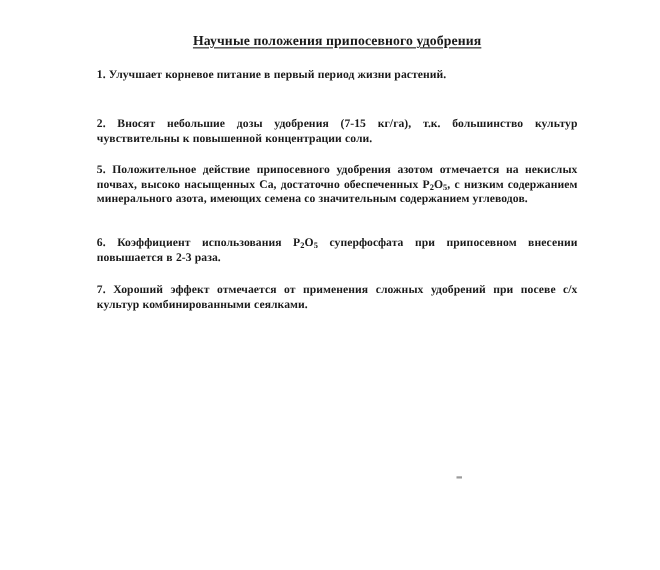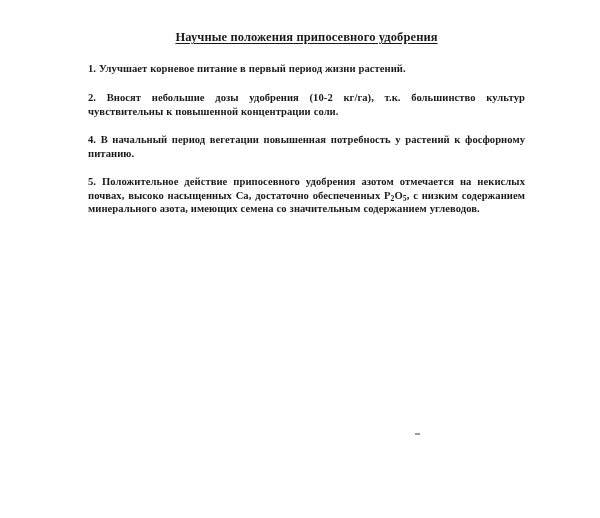--- a/index.html
+++ b/index.html
@@ -54,21 +54,21 @@
     word-spacing: 0.2px;
   }
 
   .para sub {
     font-size: 0.72em;
     vertical-align: -0.22em;
     line-height: 0;
   }
 
   
-  .p1 { margin-top: 4px;  margin-bottom: 16px; }
+  .p1 { margin-top: 4px;  margin-bottom: 31px; }
   .p2 { margin-bottom: 15px; }
   .p3 { margin-bottom: 14px; }
   .p4 { margin-bottom: 15px; }
   .p5 { margin-bottom: 26px; }
   .p6 { margin-bottom: 15px; }
   .p7 { margin-bottom: 0; }
 
   .stray-mark {
     position: absolute;
     left: 415px;
@@ -87,32 +87,36 @@
 
     <h1 class="doc-title">Научные положения припосевного удобрения</h1>
 
     <p class="para p1">
       <span>1.</span>
       <span>Улучшает корневое питание в первый период жизни растений.</span>
     </p>
 
     <p class="para p2">
       <span>2.</span>
-      <span>Вносят небольшие дозы удобрения (10-2 кг/га), т.к. большинство культур чувствительны к повышенной концентрации соли.</span>
+      <span>Вносят небольшие дозы удобрения (7-15 кг/га), т.к. большинство культур чувствительны к повышенной концентрации соли.</span>
     </p>
 
 
-    <p class="para p4">
-      <span>4.</span>
-      <span>В начальный период вегетации повышенная потребность у растений к фосфорному питанию.</span>
-    </p>
 
     <p class="para p5">
       <span>5.</span>
       <span>Положительное действие припосевного удобрения азотом  отмечается на некислых почвах, высоко насыщенных Ca, достаточно обеспеченных </span><span><span>P</span><sub>2</sub><span>O</span><sub>5</sub></span><span>, с низким содержанием минерального азота, имеющих семена со значительным содержанием углеводов.</span>
     </p>
 
+    <p class="para p6">
+      <span>6.</span>
+      <span>Коэффициент использования </span><span><span>P</span><sub>2</sub><span>O</span><sub>5</sub></span><span> суперфосфата при припосевном внесении повышается в 2-3 раза.</span>
+    </p>
 
+    <p class="para p7">
+      <span>7.</span>
+      <span>Хороший эффект отмечается от применения сложных удобрений при посеве с/х культур комбинированными сеялками.</span>
+    </p>
 
   </div>
 
   <div class="stray-mark"></div>
 </div>
 
 </body></html>

